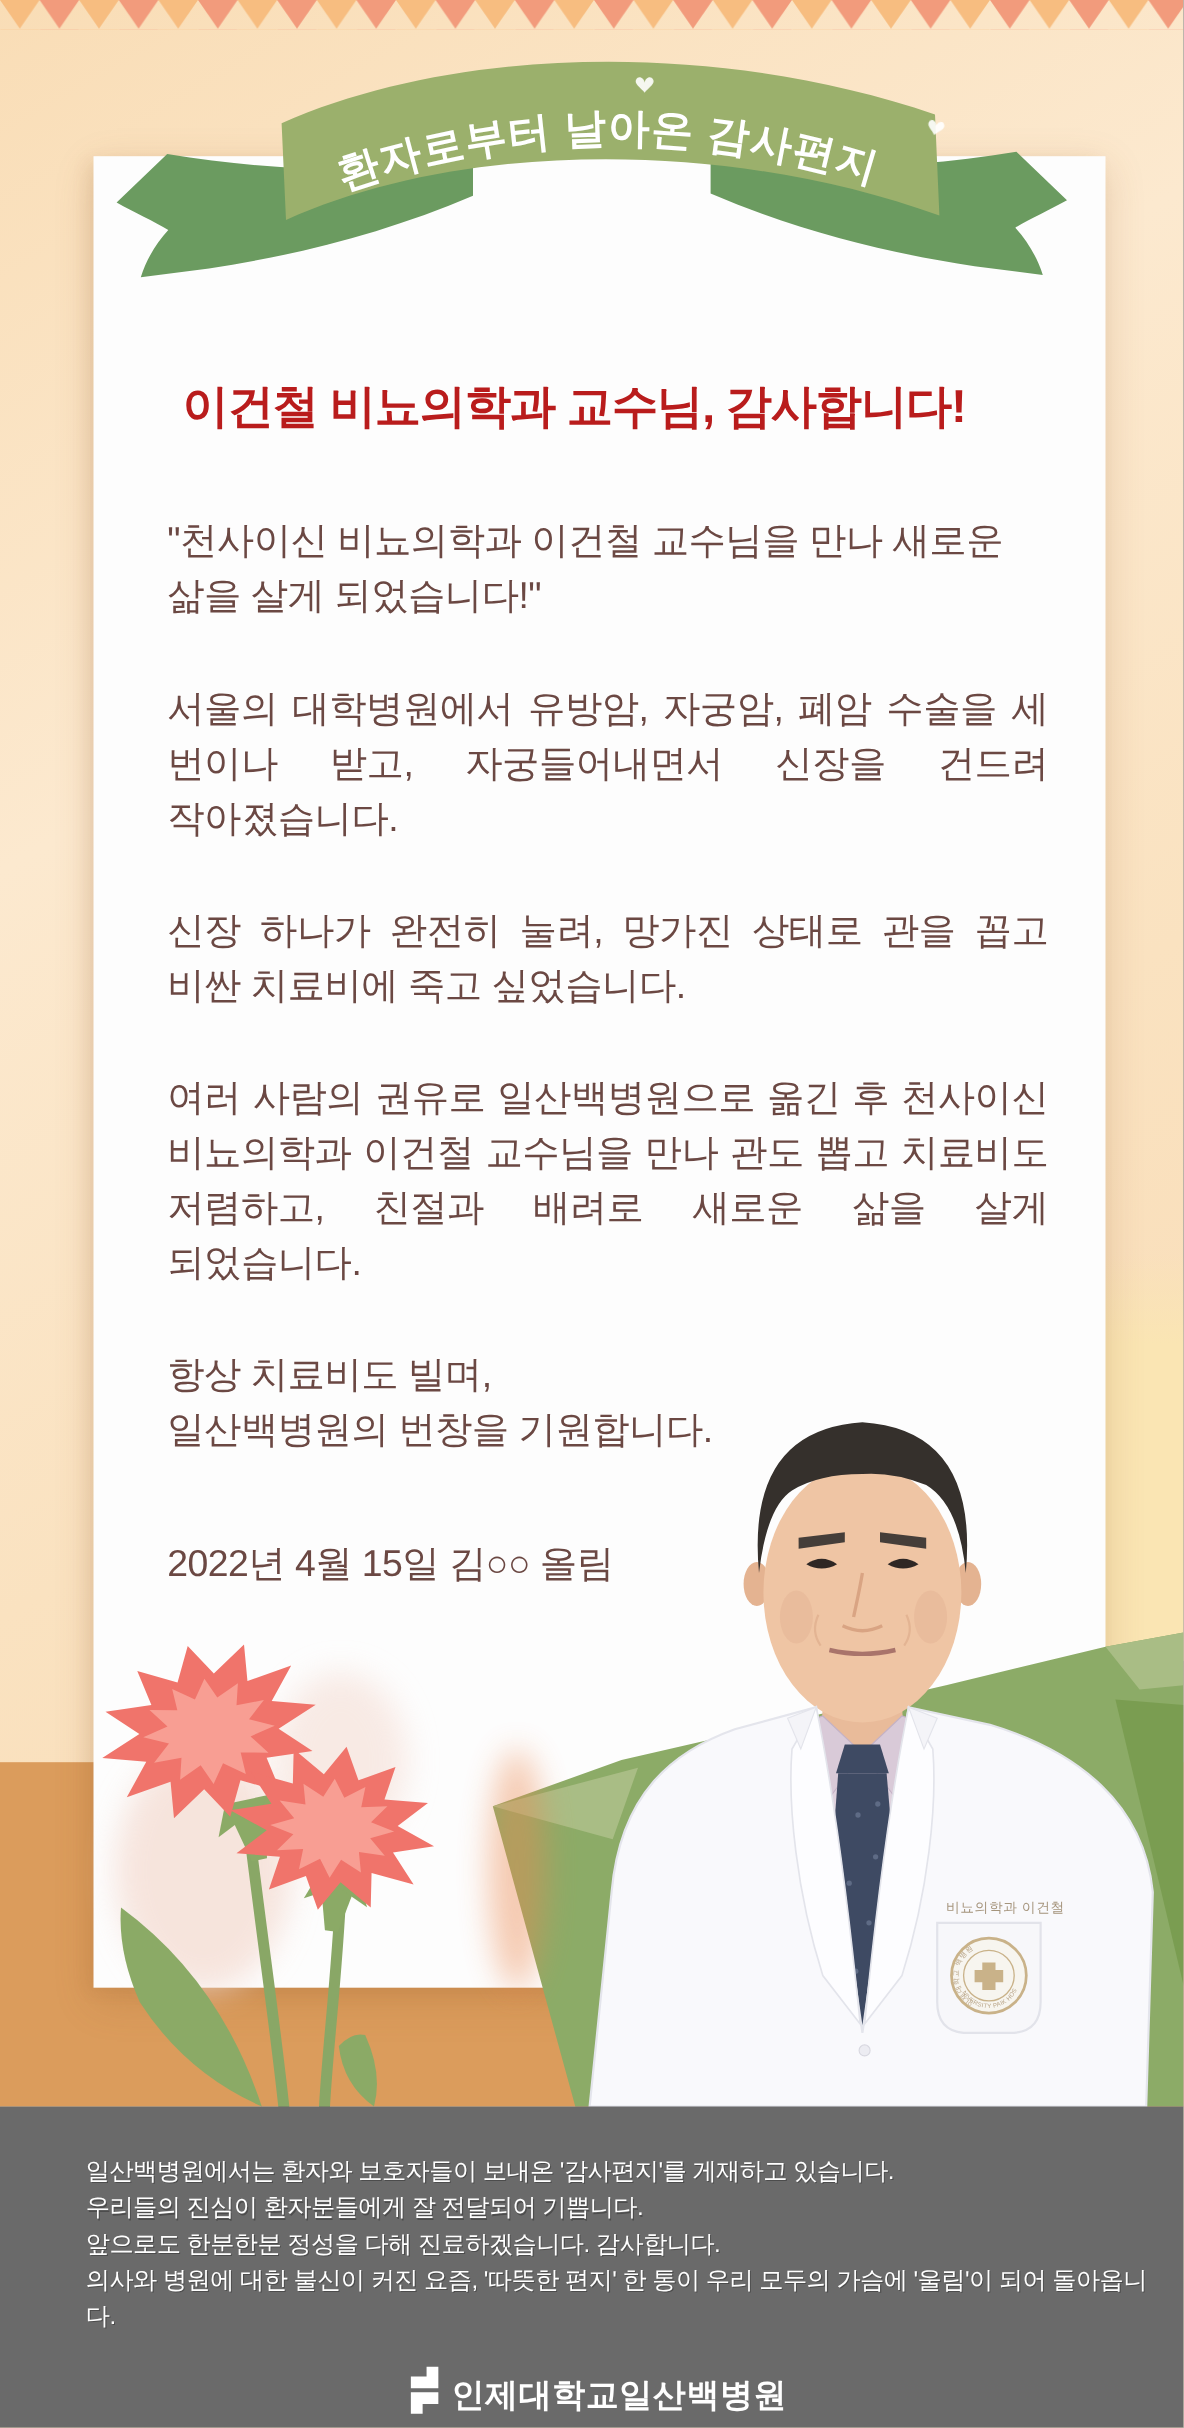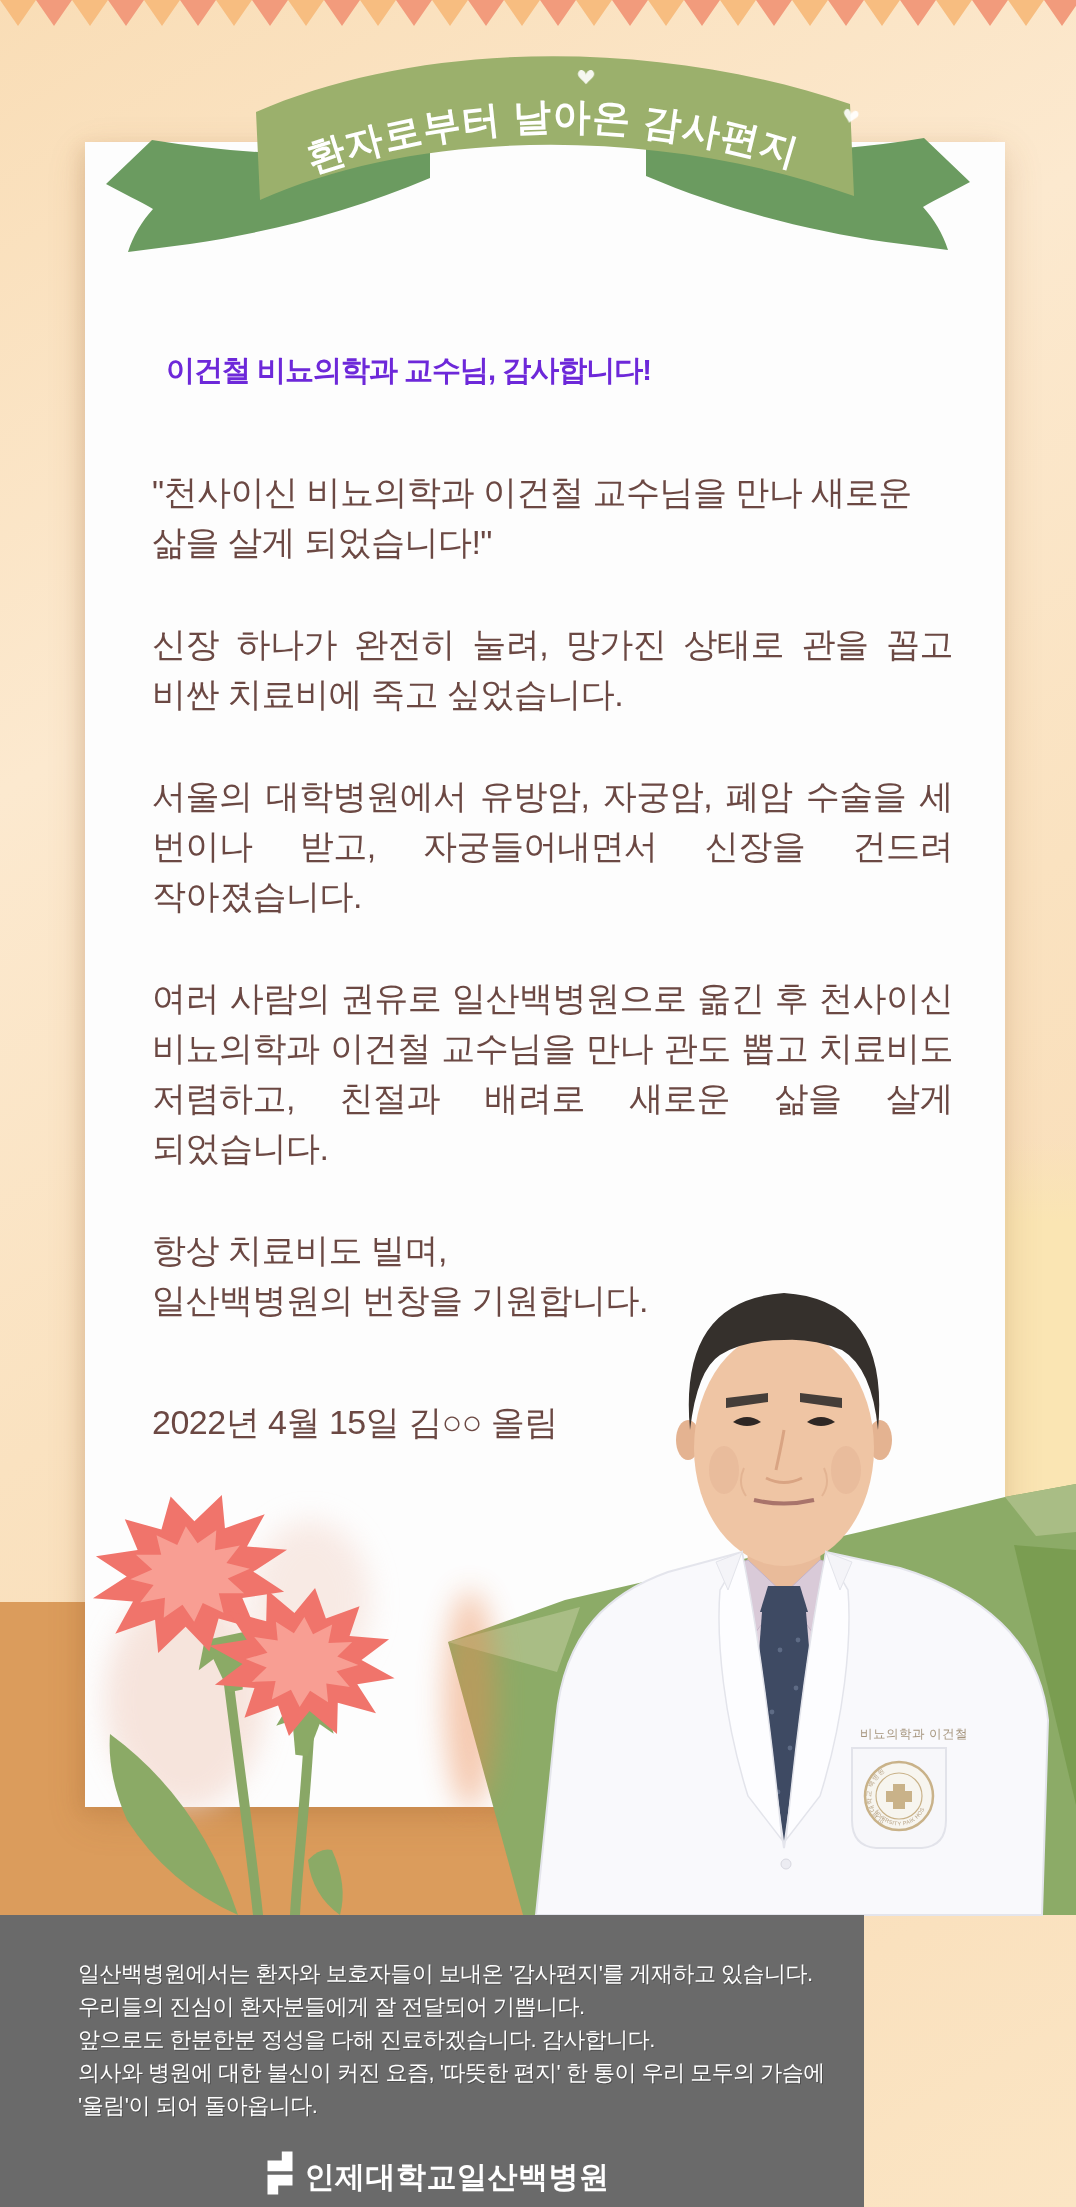--- a/index.html
+++ b/index.html
@@ -16,36 +16,36 @@
     position:absolute;left:995px;top:1140px;width:81px;height:370px;z-index:6;
     background:linear-gradient(to bottom, rgba(250,229,179,0) 0%, #fae5b3 22%, #fae5b3 100%);
   }
   .tan-block{position:absolute;left:0;top:1602px;width:1076px;height:313px;background:#db9c5c;z-index:5;}
   .paper{
     position:absolute;left:85px;top:142px;width:920px;height:1665px;background:#fdfdfd;z-index:10;
     box-shadow:0 12px 34px rgba(150,90,40,.22), -6px 4px 14px rgba(150,90,40,.10);
   }
   .letter{position:absolute;left:67px;top:203px;width:801px;color:#6b4843;}
   .letter h1{
-    margin:0 0 72px 0;padding-left:14px;font-size:29px;line-height:50px;font-weight:bold;
-    color:#6d28d9;letter-spacing:-1px;white-space:nowrap;
+    margin:0 0 72px 0;padding-left:14px;font-size:42px;line-height:50px;font-weight:bold;
+    color:#b91c1c;letter-spacing:-1px;white-space:nowrap;
   }
   .letter p{
     margin:0 0 52px 0;font-size:34px;line-height:50px;font-weight:500;
     word-break:keep-all;color:#6b4843;letter-spacing:-0.5px;
   }
   .letter p.just{text-align:justify;text-justify:inter-word;}
   .letter p.pre{white-space:pre-line;}
   .letter p.date{margin-top:72px;}
   .svg-green{z-index:20;}
   .svg-doctor{z-index:25;}
   .svg-flowers{z-index:30;}
   .svg-ribbon{z-index:40;}
   .footer{
-    position:absolute;left:0;top:1915px;width:864px;height:292px;background:#6a6a6a;z-index:50;
+    position:absolute;left:0;top:1915px;width:1076px;height:292px;background:#6a6a6a;z-index:50;
     color:#ffffff;
   }
   .footer .lines{padding:42px 20px 0 78px;}
   .footer .lines p{
     margin:0;font-size:22px;line-height:33px;letter-spacing:-0.5px;
     text-shadow:1px 1px 0 rgba(0,0,0,.28);
   }
   .footer .logo-row{
     margin-top:26px;display:flex;align-items:flex-end;justify-content:center;
   }
@@ -67,22 +67,22 @@
     <rect width="1076" height="27" fill="url(#tri)"></rect>
   </svg>
 
   <div class="pale-yellow"></div>
   <div class="tan-block"></div>
 
   <div class="paper">
     <div class="letter">
       <h1>이건철 비뇨의학과 교수님, 감사합니다!</h1>
       <p>"천사이신 비뇨의학과 이건철 교수님을 만나 새로운 삶을 살게 되었습니다!"</p>
+      <p class="just">서울의 대학병원에서 유방암, 자궁암, 폐암 수술을 세 번이나 받고, 자궁들어내면서 신장을 건드려 작아졌습니다.</p>
       <p class="just">신장 하나가 완전히 눌려, 망가진 상태로 관을 꼽고 비싼 치료비에 죽고 싶었습니다.</p>
-      <p class="just">서울의 대학병원에서 유방암, 자궁암, 폐암 수술을 세 번이나 받고, 자궁들어내면서 신장을 건드려 작아졌습니다.</p>
       <p class="just">여러 사람의 권유로 일산백병원으로 옮긴 후 천사이신 비뇨의학과 이건철 교수님을 만나 관도 뽑고 치료비도 저렴하고, 친절과 배려로 새로운 삶을 살게 되었습니다.</p>
       <p class="pre">항상 치료비도 빌며,
 일산백병원의 번창을 기원합니다.</p>
       <p class="date">2022년 4월 15일 김○○ 올림</p>
     </div>
   </div>
 
   <svg class="svg-green" width="1076" height="2207" viewBox="0 0 1076 2207">
     <polygon points="448,1642 565,1600 860,1532 1005,1497 1076,1484 1076,1915 523,1915" fill="#8CAB67"></polygon>
     <polygon points="448,1642 580,1607 557,1672" fill="#A9BD85"></polygon>

